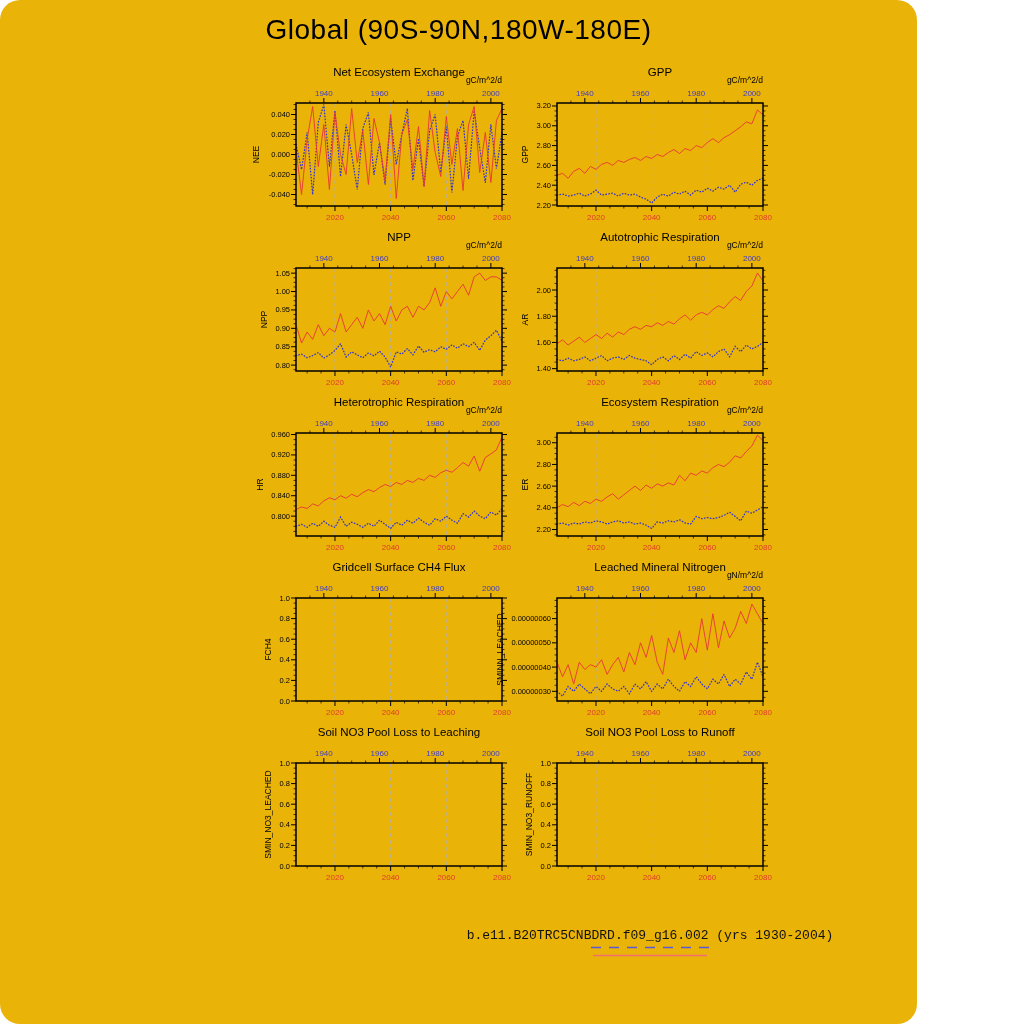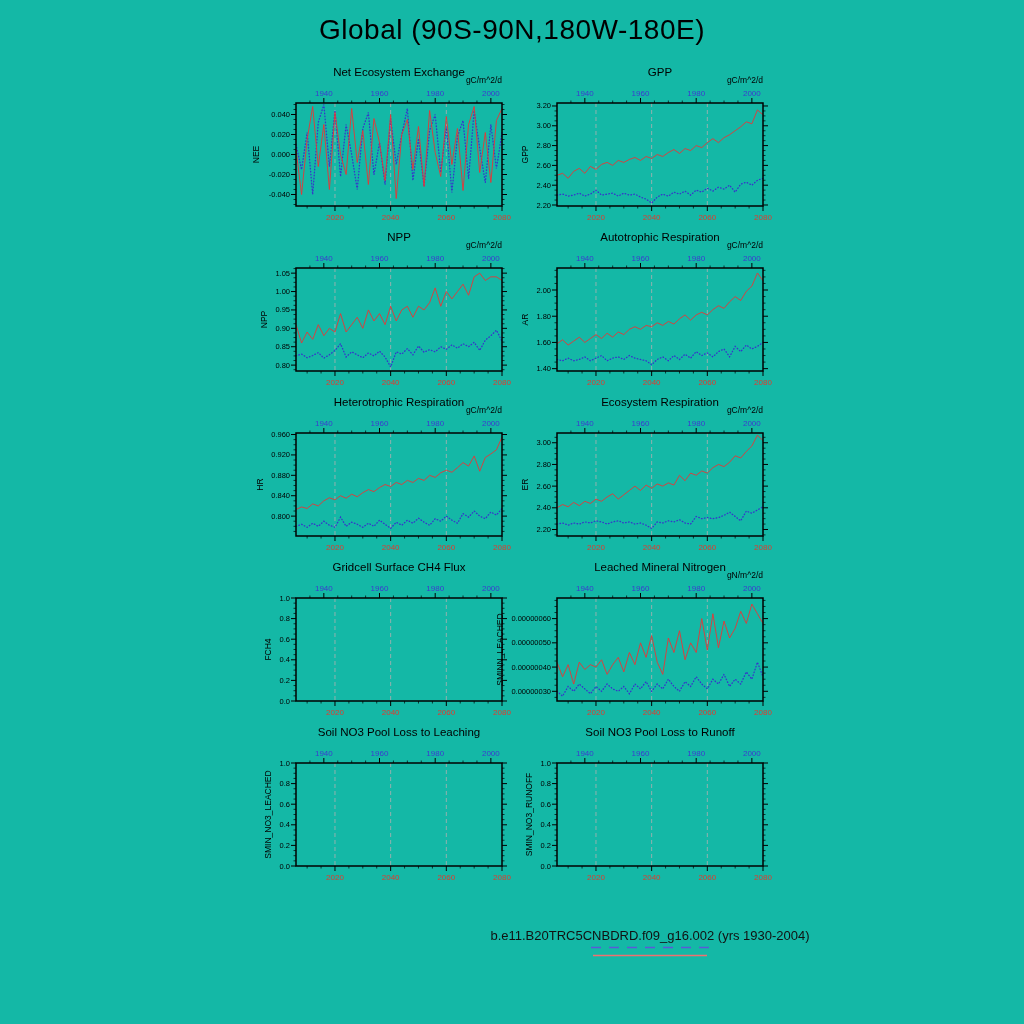--- a/index.html
+++ b/index.html
@@ -1,26 +1,26 @@
 <!DOCTYPE html>
 <html><head>
 <meta charset="utf-8">
 <style>
   html,body{margin:0;padding:0;background:#fff;}
-  .canvas{position:relative;width:1024px;height:1024px;background:#14b8a6;overflow:hidden;
-          font-family:"Liberation Sans",sans-serif;}
+  .canvas{position:relative;width:917px;height:1024px;background:#eab308;overflow:hidden;
+          font-family:"Liberation Sans",sans-serif;border-radius:20px;}
   .main-title{position:absolute;top:14px;left:0;width:100%;text-align:center;
               font-size:28px;color:#000;letter-spacing:0.5px;}
   .panel{position:absolute;width:300px;height:172px;}
   .panel svg{overflow:visible;display:block;}
   svg text{font-family:"Liberation Sans",sans-serif;}
   .legend{position:absolute;left:340px;top:928px;width:620px;text-align:center;
           font-size:13px;color:#111;}
   .legend-entry{margin:0 0 2px 0;}
-  .legend-label{line-height:16px;}
+  .legend-label{line-height:16px;font-family:Liberation Mono, monospace;}
   .legend-entry svg{display:block;margin:1px auto 3px auto;overflow:visible;}
 </style>
 </head>
 <body>
 
 <div class="canvas">
   <div class="main-title">Global (90S-90N,180W-180E)</div>
 
   <div id="panels">
       <div class="panel" style="left: 250px; top: 58px;">

